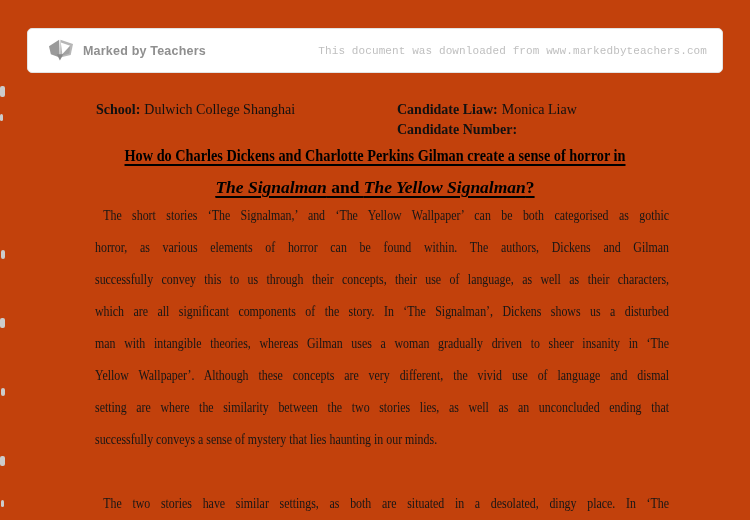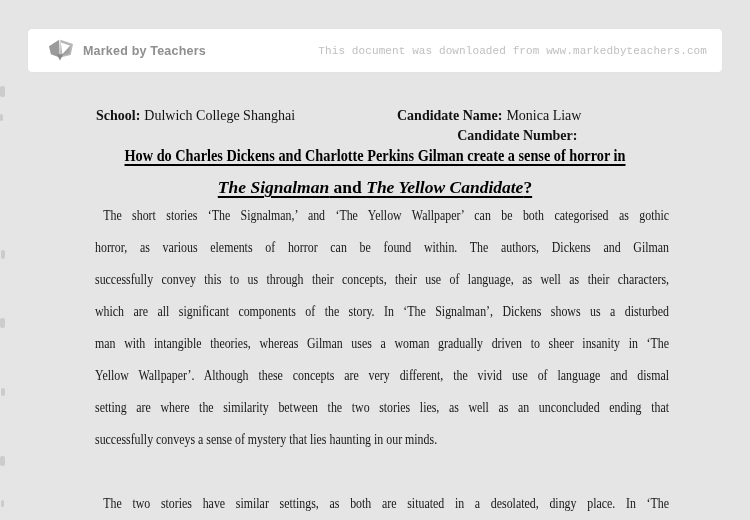--- a/index.html
+++ b/index.html
@@ -1,37 +1,37 @@
 <!DOCTYPE html>
 <html><head>
 <meta charset="utf-8">
 <style>
   html,body{margin:0;padding:0;}
   .canvas{
-    position:relative;width:750px;height:520px;background:#e5e5e5;overflow:hidden;
+    position:relative;width:750px;height:520px;background:#c2410c;overflow:hidden;
     font-family:"Liberation Serif","DejaVu Serif",serif;color:#161616;
   }
   
   .banner{
     position:absolute;left:27px;top:28px;width:694px;height:43px;
     background:#ffffff;border:1px solid #e3e3e3;border-radius:5px;
   }
   .logo{position:absolute;left:18px;top:9px;width:30px;height:24px;}
   .brand{
     position:absolute;left:55px;top:50%;transform:translateY(-50%);
     font-family:"Liberation Sans","DejaVu Sans",sans-serif;
     font-size:12.5px;font-weight:bold;color:#8f8f8f;letter-spacing:.2px;white-space:nowrap;
   }
   .notice{
     position:absolute;right:15px;top:50%;transform:translateY(-50%);
     font-family:Liberation Mono, monospace;
     font-size:11px;color:#bfbfbf;letter-spacing:.1px;white-space:nowrap;
   }
   
-  .meta-col{position:absolute;top:106px;font-size:14px;line-height:20px;color:#111;white-space:nowrap;text-align:right;}
+  .meta-col{position:absolute;top:100px;font-size:14px;line-height:20px;color:#111;white-space:nowrap;}
   .meta-left{left:96px;}
   .meta-right{left:397px;}
   .meta-col b{font-weight:bold;}
   .meta-col .val{margin-left:4px;}
   
   .title-line{
     position:absolute;left:0;width:750px;text-align:center;color:#000;
     font-weight:bold;white-space:nowrap;
   }
   .title-1{top:146px;font-size:17px;transform:scaleX(.84);transform-origin:50% 0;}
@@ -67,29 +67,29 @@
       <polygon points="10.5,17.5 17.5,17.5 13.8,24.5" fill="#8a8a8a"></polygon>
     </svg>
     <span class="brand">Marked by Teachers</span>
     <span class="notice">This document was downloaded from www.markedbyteachers.com</span>
   </div>
 
   <div class="meta-col meta-left">
     <div><b>School:</b><span class="val">Dulwich College Shanghai</span></div>
   </div>
   <div class="meta-col meta-right">
-    <div><b>Candidate Name:</b><span class="val">Monica Liaw</span></div>
+    <div><b>Candidate Liaw:</b><span class="val">Monica Liaw</span></div>
     <div><b>Candidate Number:</b><span class="val"></span></div>
   </div>
 
   <div class="title-line title-1">
     <span class="u">How do Charles Dickens and Charlotte Perkins Gilman create a sense of horror in</span>
   </div>
   <div class="title-line title-2">
-    <span class="u"><span class="it">The Signalman</span><span class="pre"> and </span><span class="it">The Yellow Candidate</span><span>?</span></span>
+    <span class="u"><span class="it">The Signalman</span><span class="pre"> and </span><span class="it">The Yellow Signalman</span><span>?</span></span>
   </div>
 
   <div class="para para-1">
       <div class="bline first">The short stories ‘The Signalman,’ and ‘The Yellow Wallpaper’ can be both categorised as gothic</div>
       <div class="bline">horror, as various elements of horror can be found within. The authors, Dickens and Gilman</div>
       <div class="bline">successfully convey this to us through their concepts, their use of language, as well as their characters,</div>
       <div class="bline">which are all significant components of the story. In ‘The Signalman’, Dickens shows us a disturbed</div>
       <div class="bline">man with intangible theories, whereas Gilman uses a woman gradually driven to sheer insanity in ‘The</div>
       <div class="bline">Yellow Wallpaper’. Although these concepts are very different, the vivid use of language and dismal</div>
       <div class="bline">setting are where the similarity between the two stories lies, as well as an unconcluded ending that</div>

